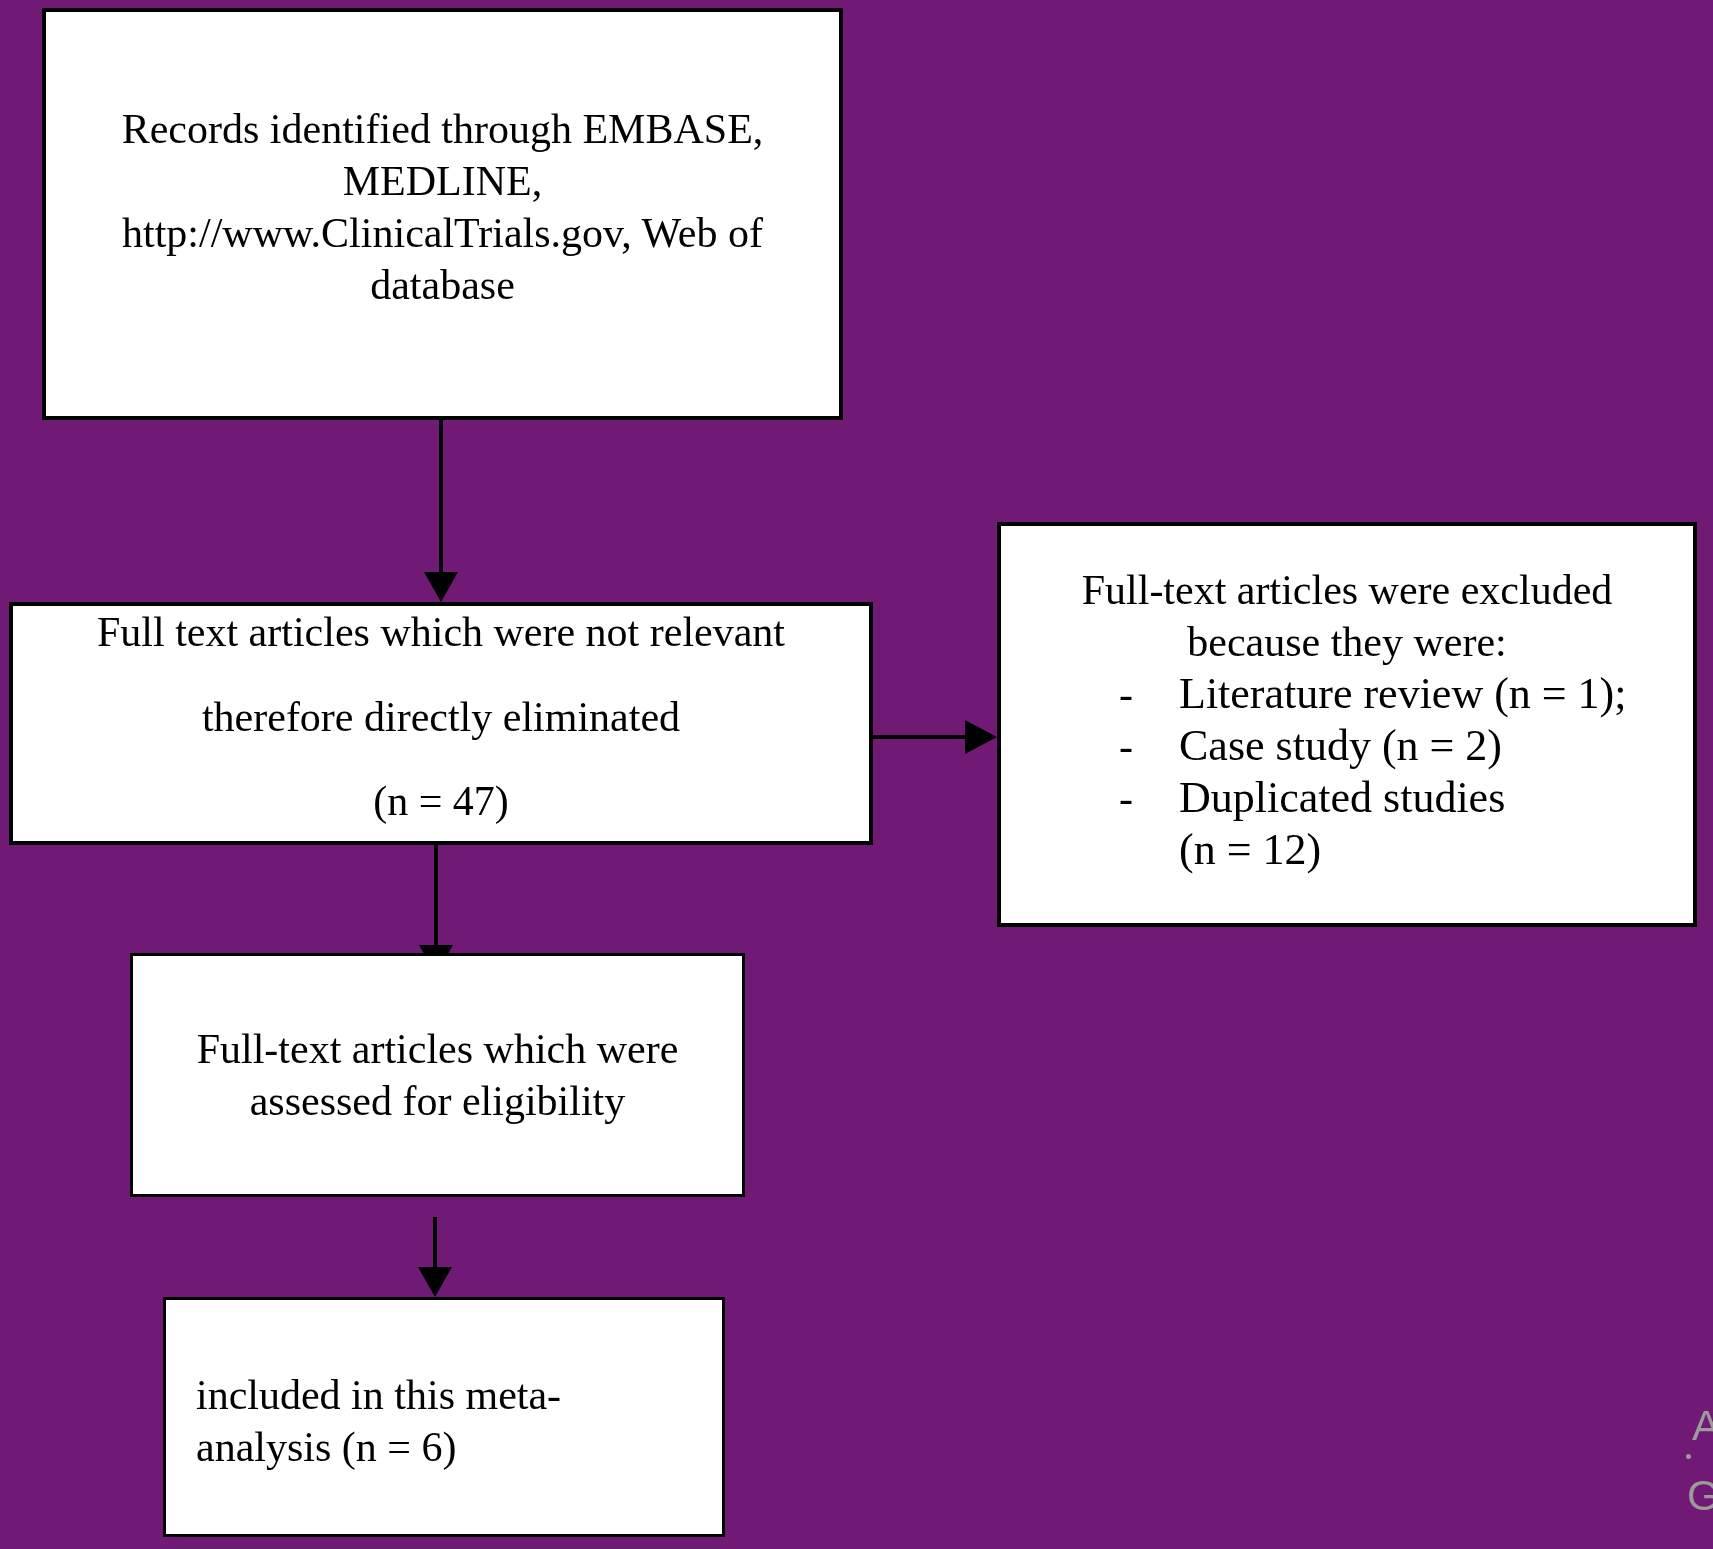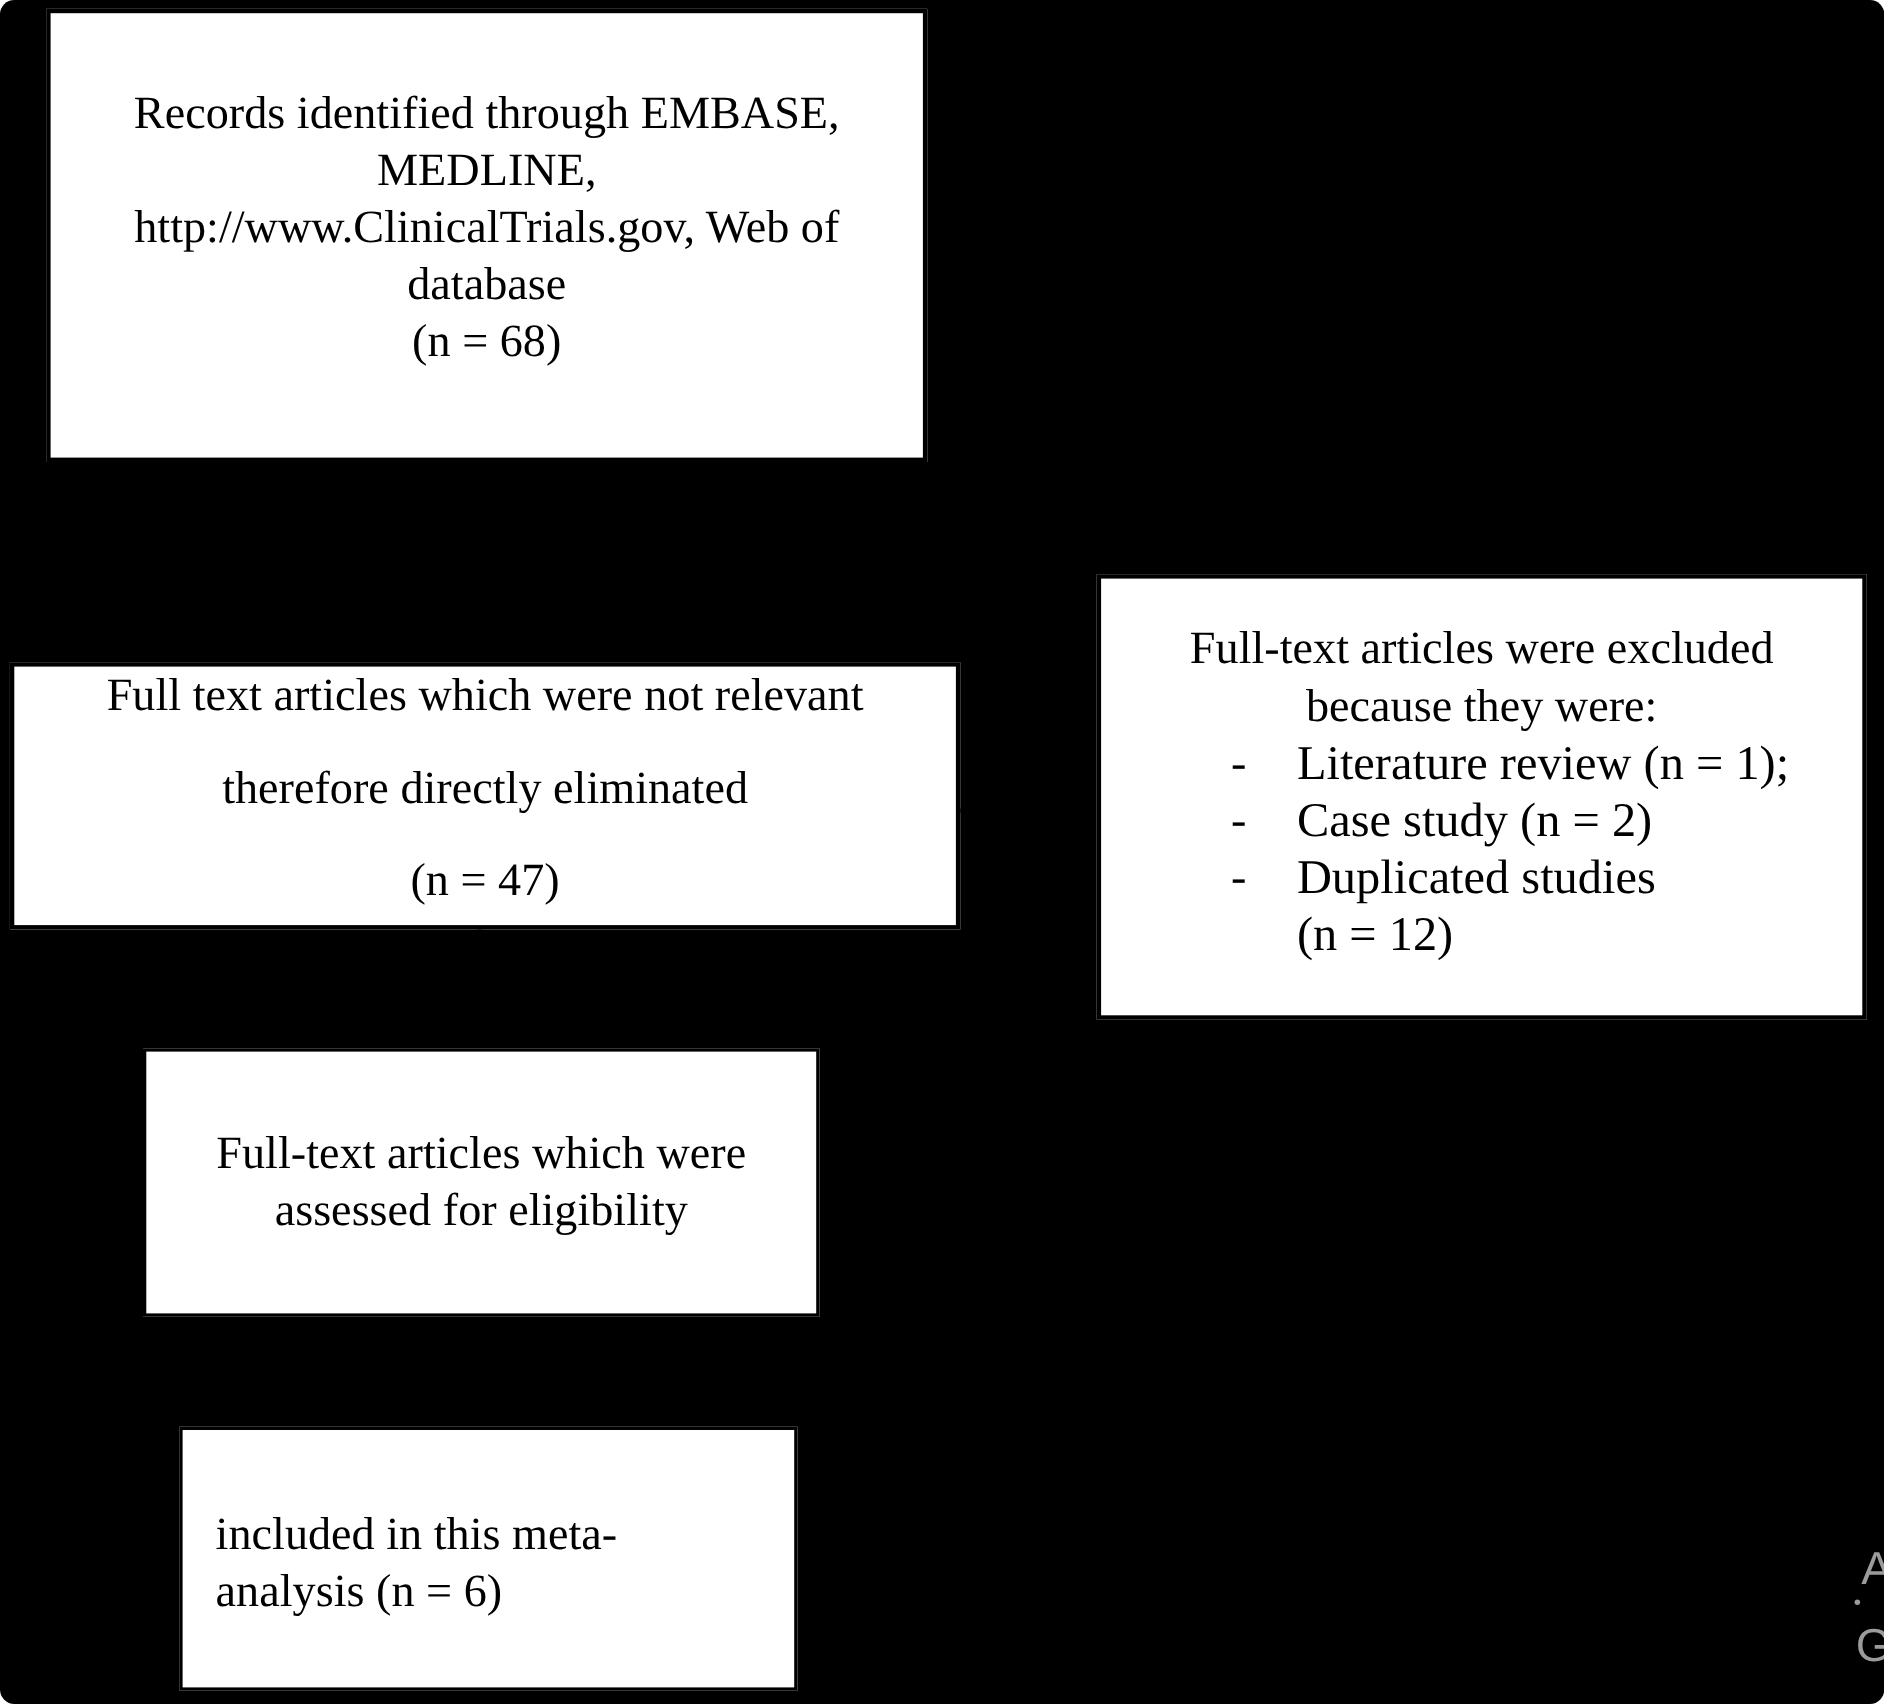--- a/index.html
+++ b/index.html
@@ -4,25 +4,24 @@
 <style>
   html, body {
     margin: 0;
     padding: 0;
     background: #ffffff;
   }
   .page {
     position: relative;
     width: 1713px;
     height: 1549px;
-    background: #000000;
+    background: #701a75;
     overflow: hidden;
     font-family: "Liberation Serif", "DejaVu Serif", serif;
     color: #000000;
-    border-radius: 13px;
   }
   .box {
     position: absolute;
     box-sizing: border-box;
     border: 4px solid #000000;
     background: #ffffff;
     display: flex;
     flex-direction: column;
     justify-content: center;
   }
@@ -104,21 +103,20 @@
 </head>
 <body>
 
 <div class="page">
 
   <div class="box box-identification">
     <span class="line">Records identified through EMBASE,</span>
     <span class="line">MEDLINE,</span>
     <span class="line">http://www.ClinicalTrials.gov, Web of</span>
     <span class="line">database</span>
-    <span class="line">(n = 68)</span>
   </div>
 
   <div class="vline" style="left:439px; top:420px; height:155px;"></div>
   <div class="arrowhead-down" style="left:424px; top:572px;"></div>
 
   <div class="box box-eliminated">
     <span class="line">Full text articles which were not relevant</span>
     <span class="line">therefore directly eliminated</span>
     <span class="line">(n = 47)</span>
   </div>

